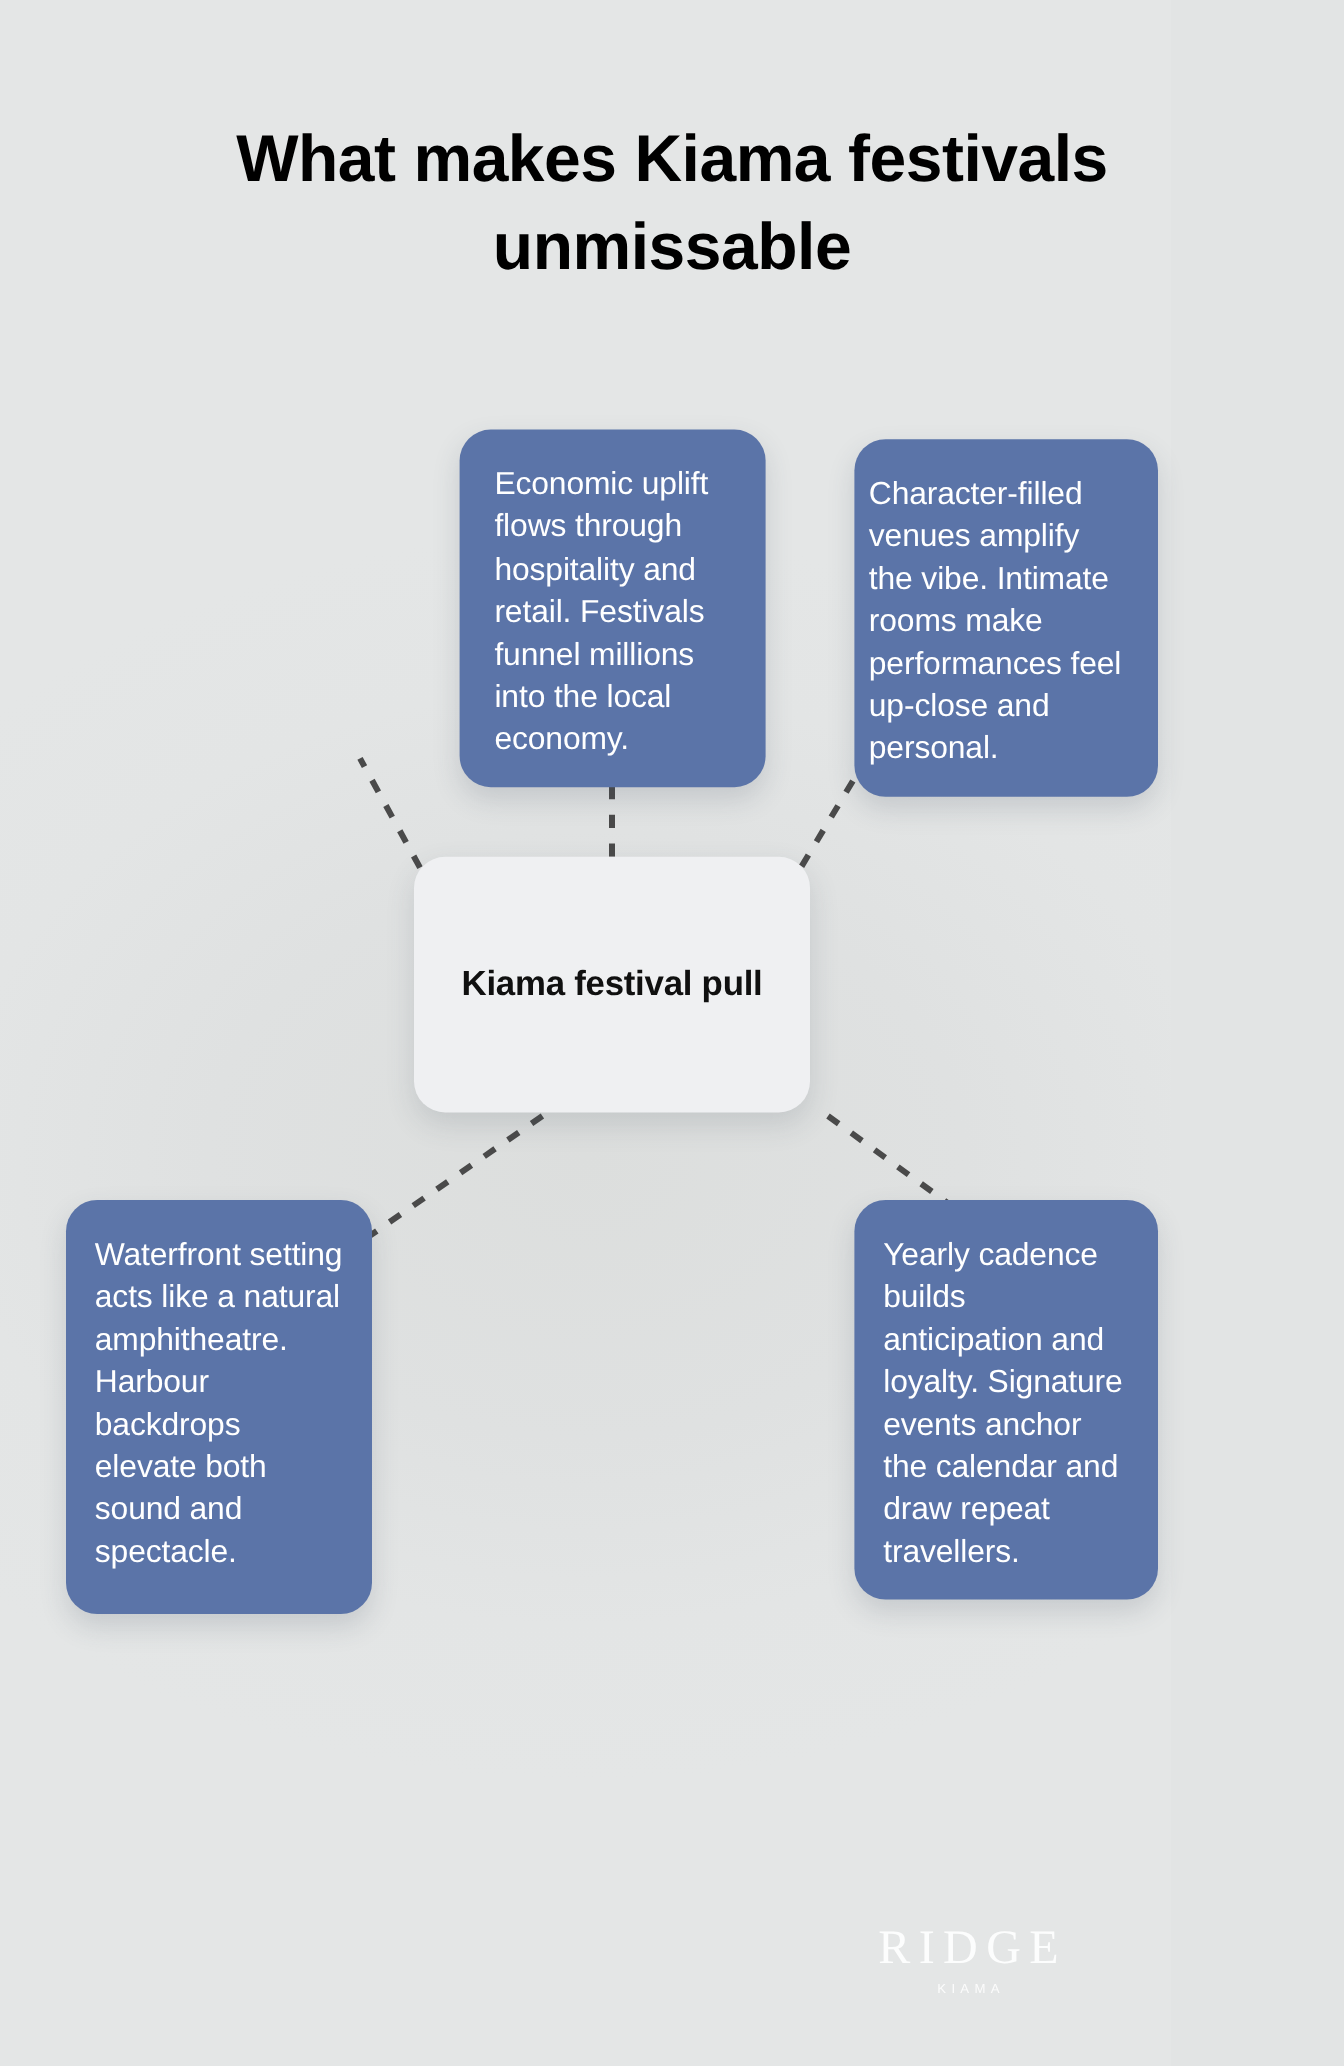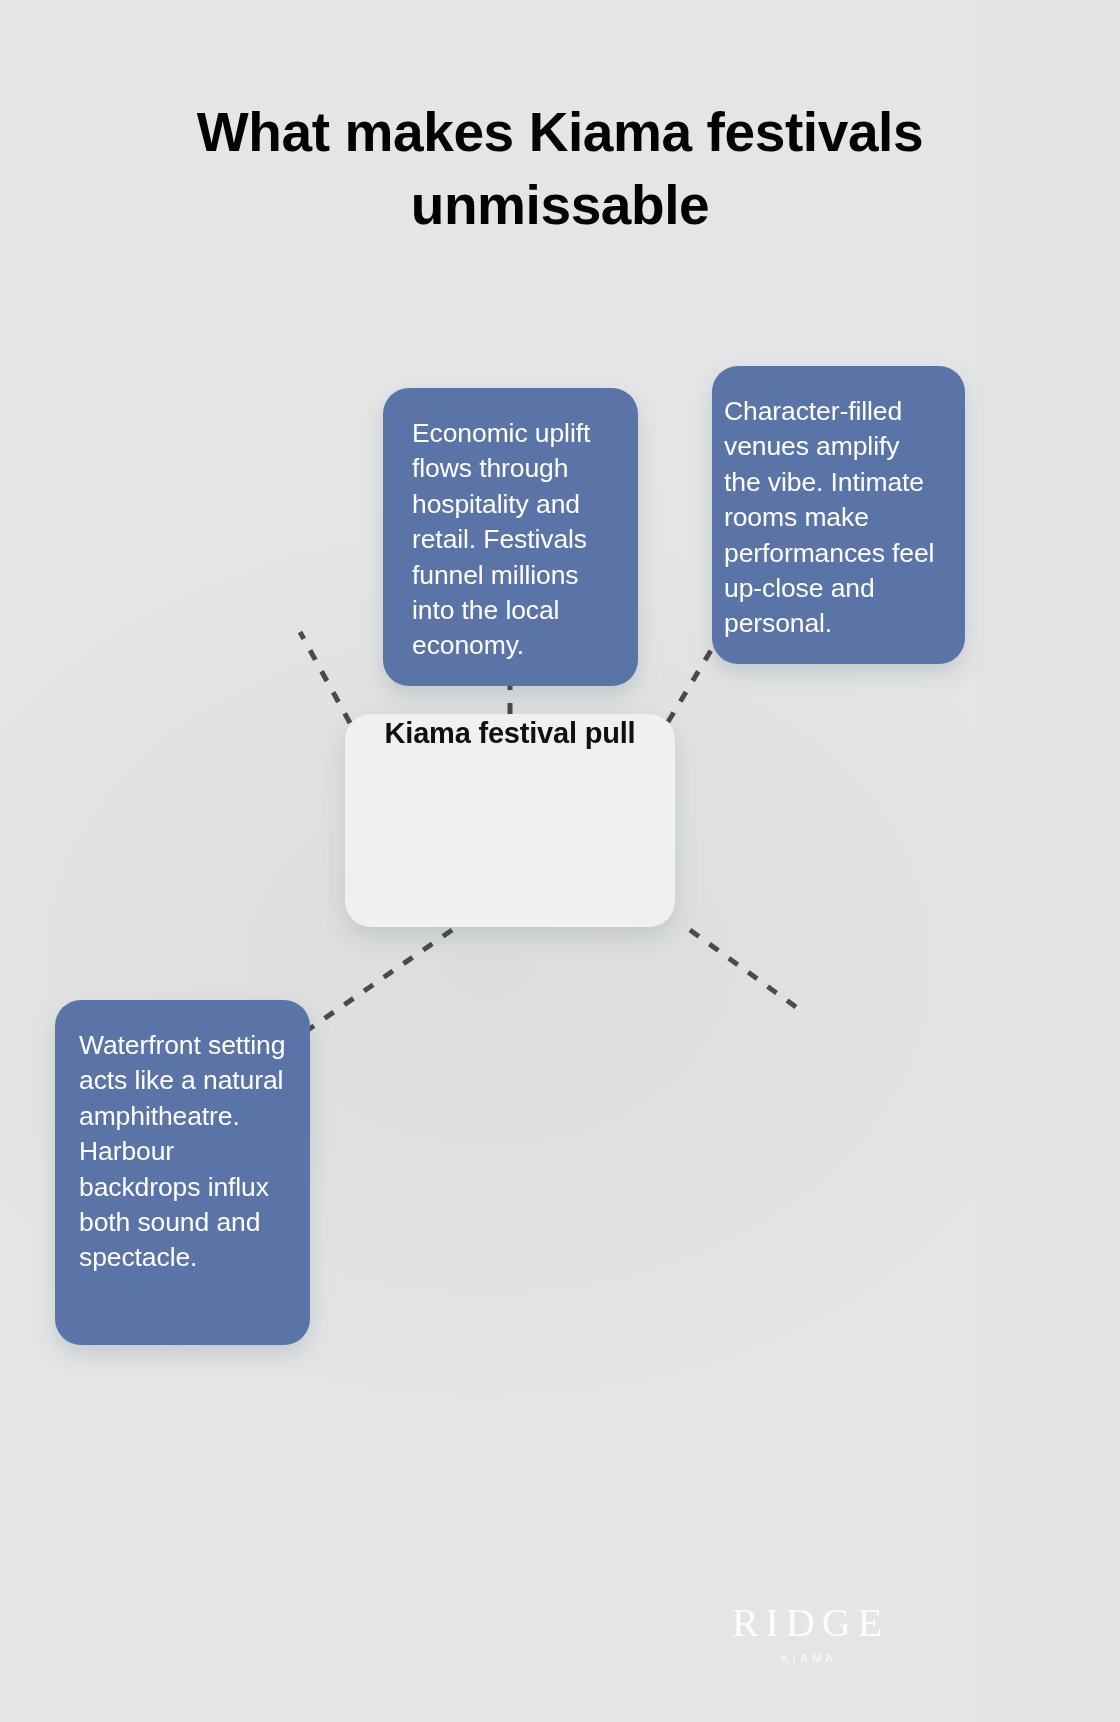--- a/index.html
+++ b/index.html
@@ -55,36 +55,37 @@
     border-radius: 26px;
     color: #ffffff;
     font-size: 26.5px;
     line-height: 1.335;
     padding: 28px 24px 22px 24px;
     box-shadow: 0 10px 22px rgba(60,70,90,0.17);
     letter-spacing: -0.1px;
   }
 
   .node-top-1 { left: 55px;  top: 366px;  width: 253px; min-height: 273px; }
-  .node-top-2 { left: 383px; top: 388px;  width: 255px; min-height: 273px; padding-left: 29px; }
+  .node-top-2 { left: 383px; top: 358px;  width: 255px; min-height: 273px; padding-left: 29px; }
   .node-top-3 { left: 712px; top: 366px;  width: 253px; min-height: 273px; padding-left: 12px; }
   .node-bot-1 { left: 55px;  top: 1000px; width: 255px; min-height: 345px; }
   .node-bot-2 { left: 712px; top: 1000px; width: 253px; min-height: 310px; }
 
   .center-node {
     position: absolute;
     left: 345px;
     top: 714px;
     width: 330px;
     height: 213px;
     box-sizing: border-box;
     background: #eff0f2;
     border-radius: 26px;
     box-shadow: 0 10px 24px rgba(70,80,95,0.16);
     display: flex;
+    align-items: center;
     justify-content: center;
     padding: 0 34px;
   }
   .center-label {
     font-size: 29px;
     line-height: 1.36;
     font-weight: bold;
     color: #101010;
     text-align: center;
     letter-spacing: -0.2px;
@@ -140,21 +141,22 @@
 
 
   <div class="node node-top-2">Economic uplift flows through hospitality and retail. Festivals funnel millions into the local economy.</div>
 
   <div class="node node-top-3">Character-filled venues amplify the vibe. Intimate rooms make performances feel up-close and personal.</div>
 
   <div class="center-node">
     <div class="center-label">Kiama festival pull</div>
   </div>
 
-  <div class="node node-bot-1">Waterfront setting acts like a natural amphitheatre. Harbour backdrops influx both sound and spectacle.</div>
+  <div class="node node-bot-1">Waterfront setting acts like a natural amphitheatre. Harbour backdrops elevate both sound and spectacle.</div>
 
+  <div class="node node-bot-2">Yearly cadence builds anticipation and loyalty. Signature events anchor the calendar and draw repeat travellers.</div>
 
   <div class="watermark">
     <div class="wm-line1">RIDGE</div>
     <div class="wm-sub">KIAMA</div>
   </div>
 
 </div>
 
 </body></html>

